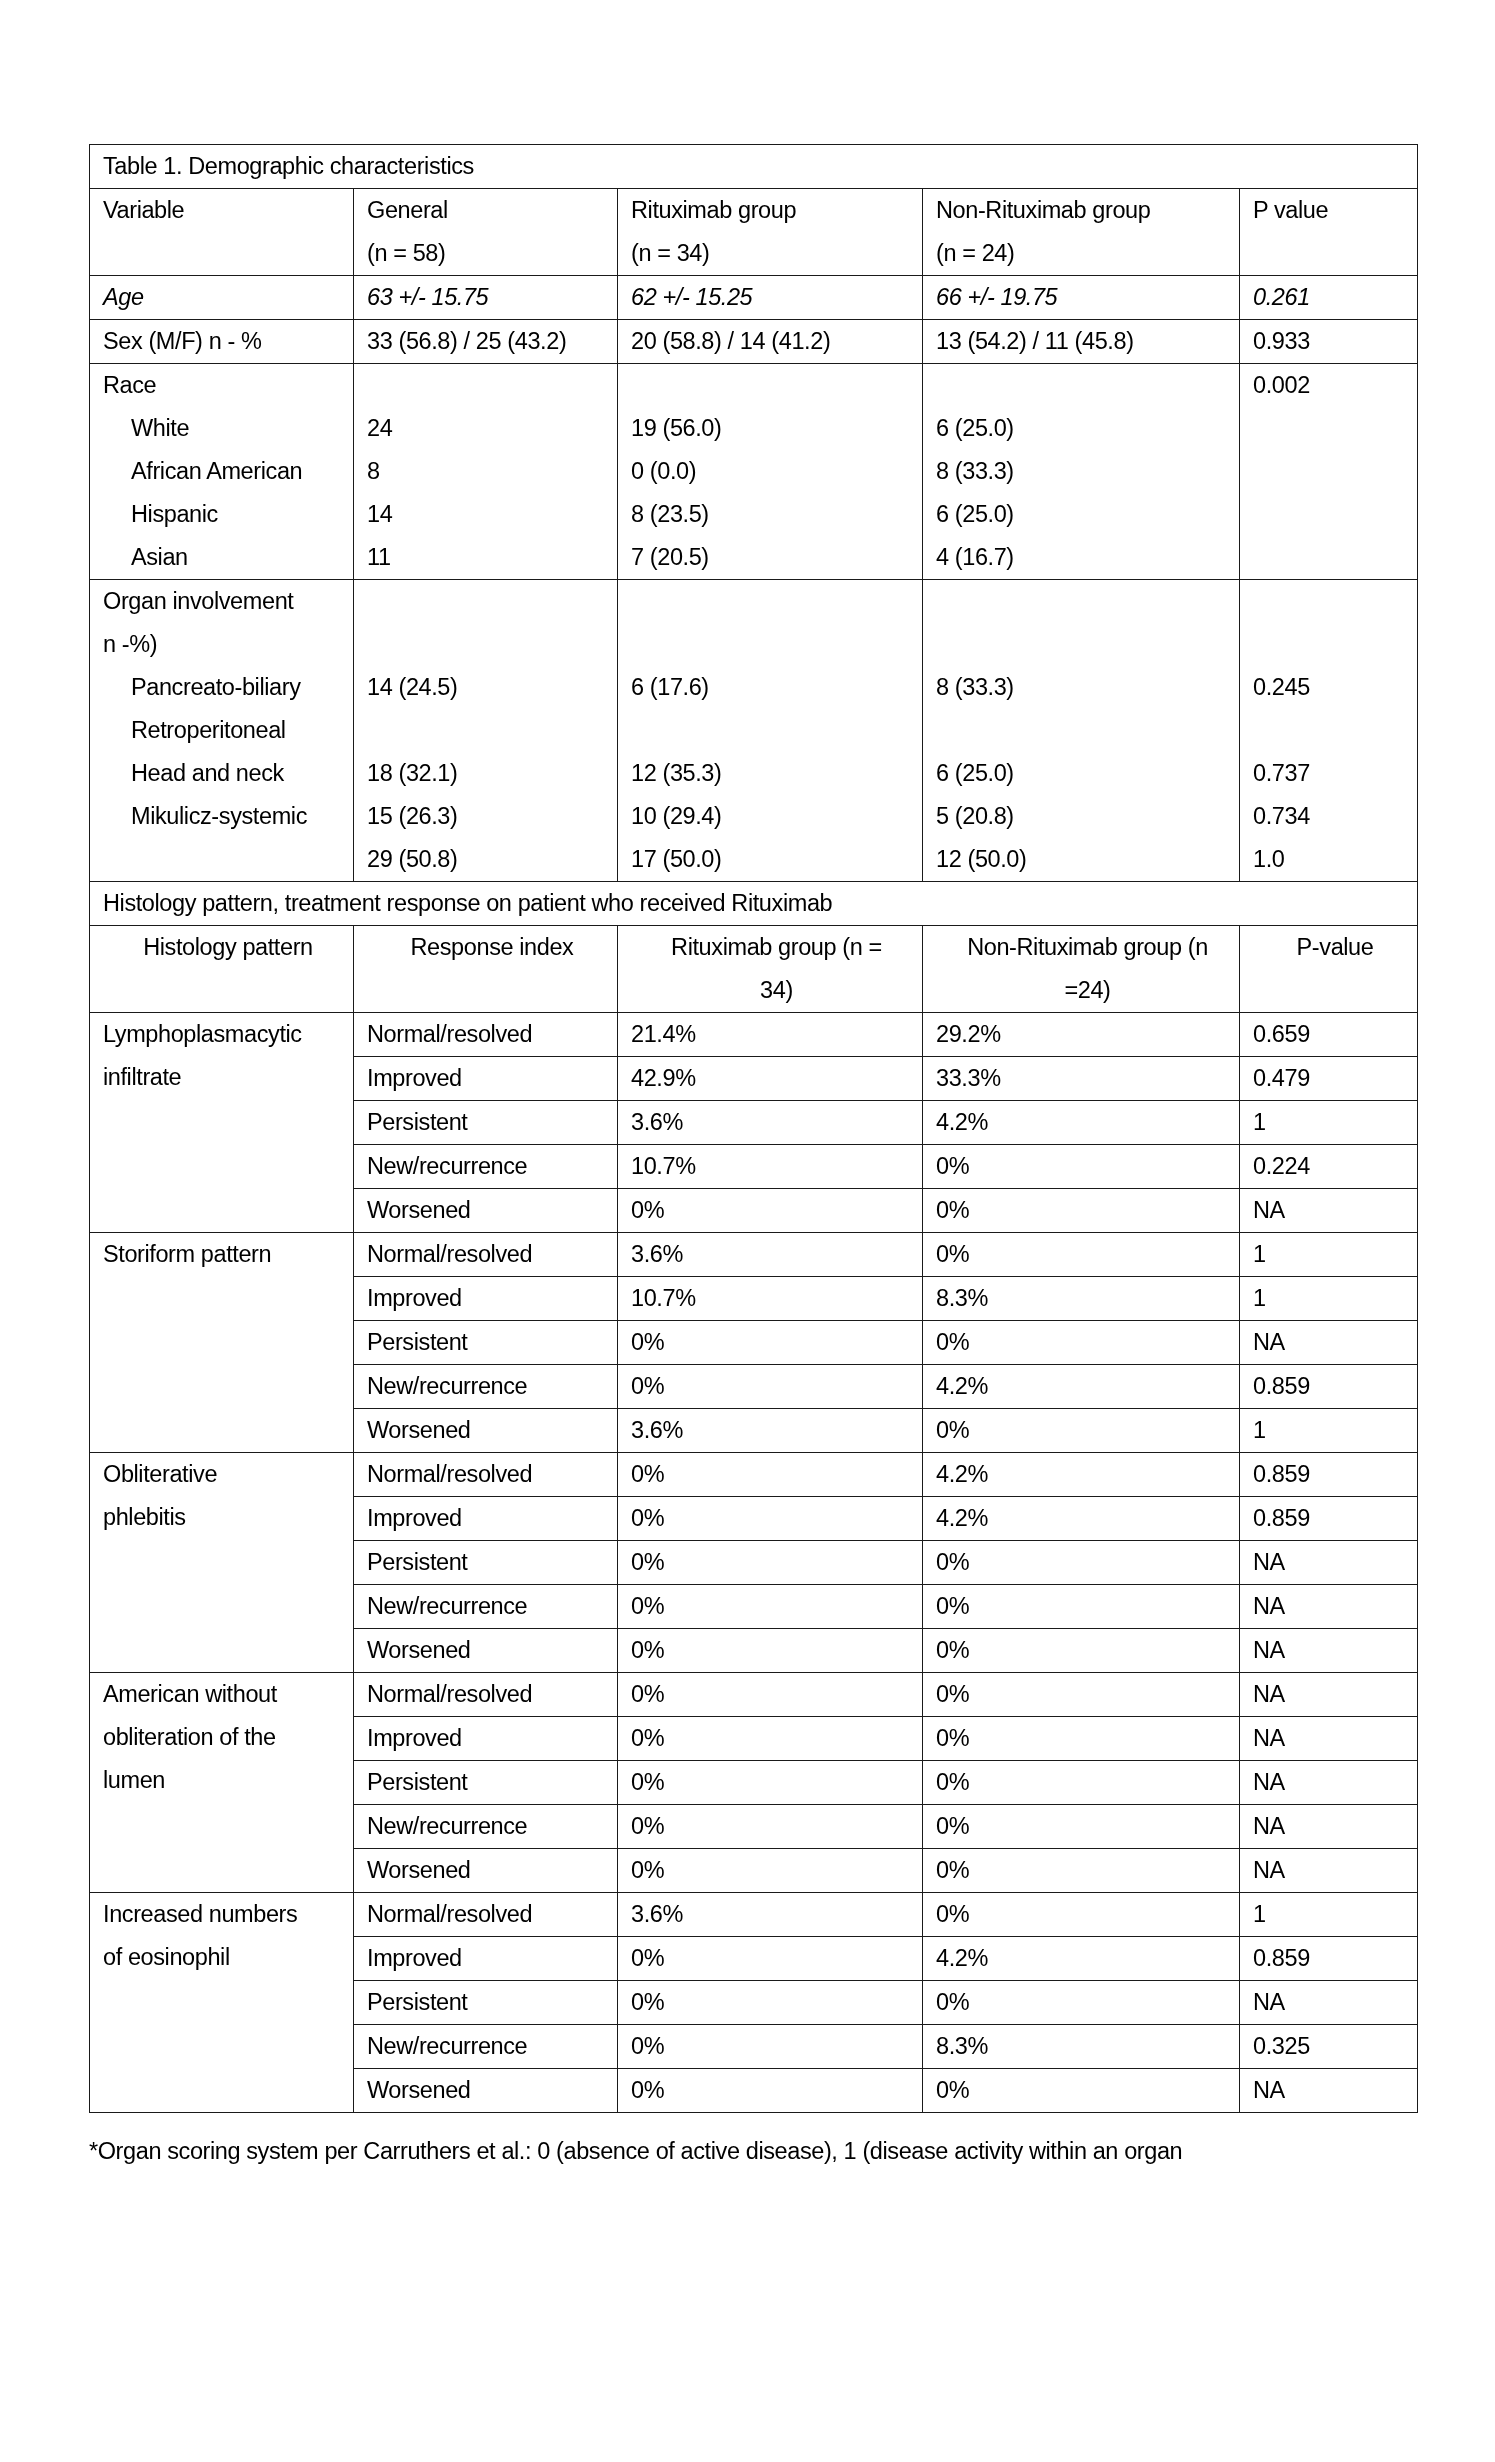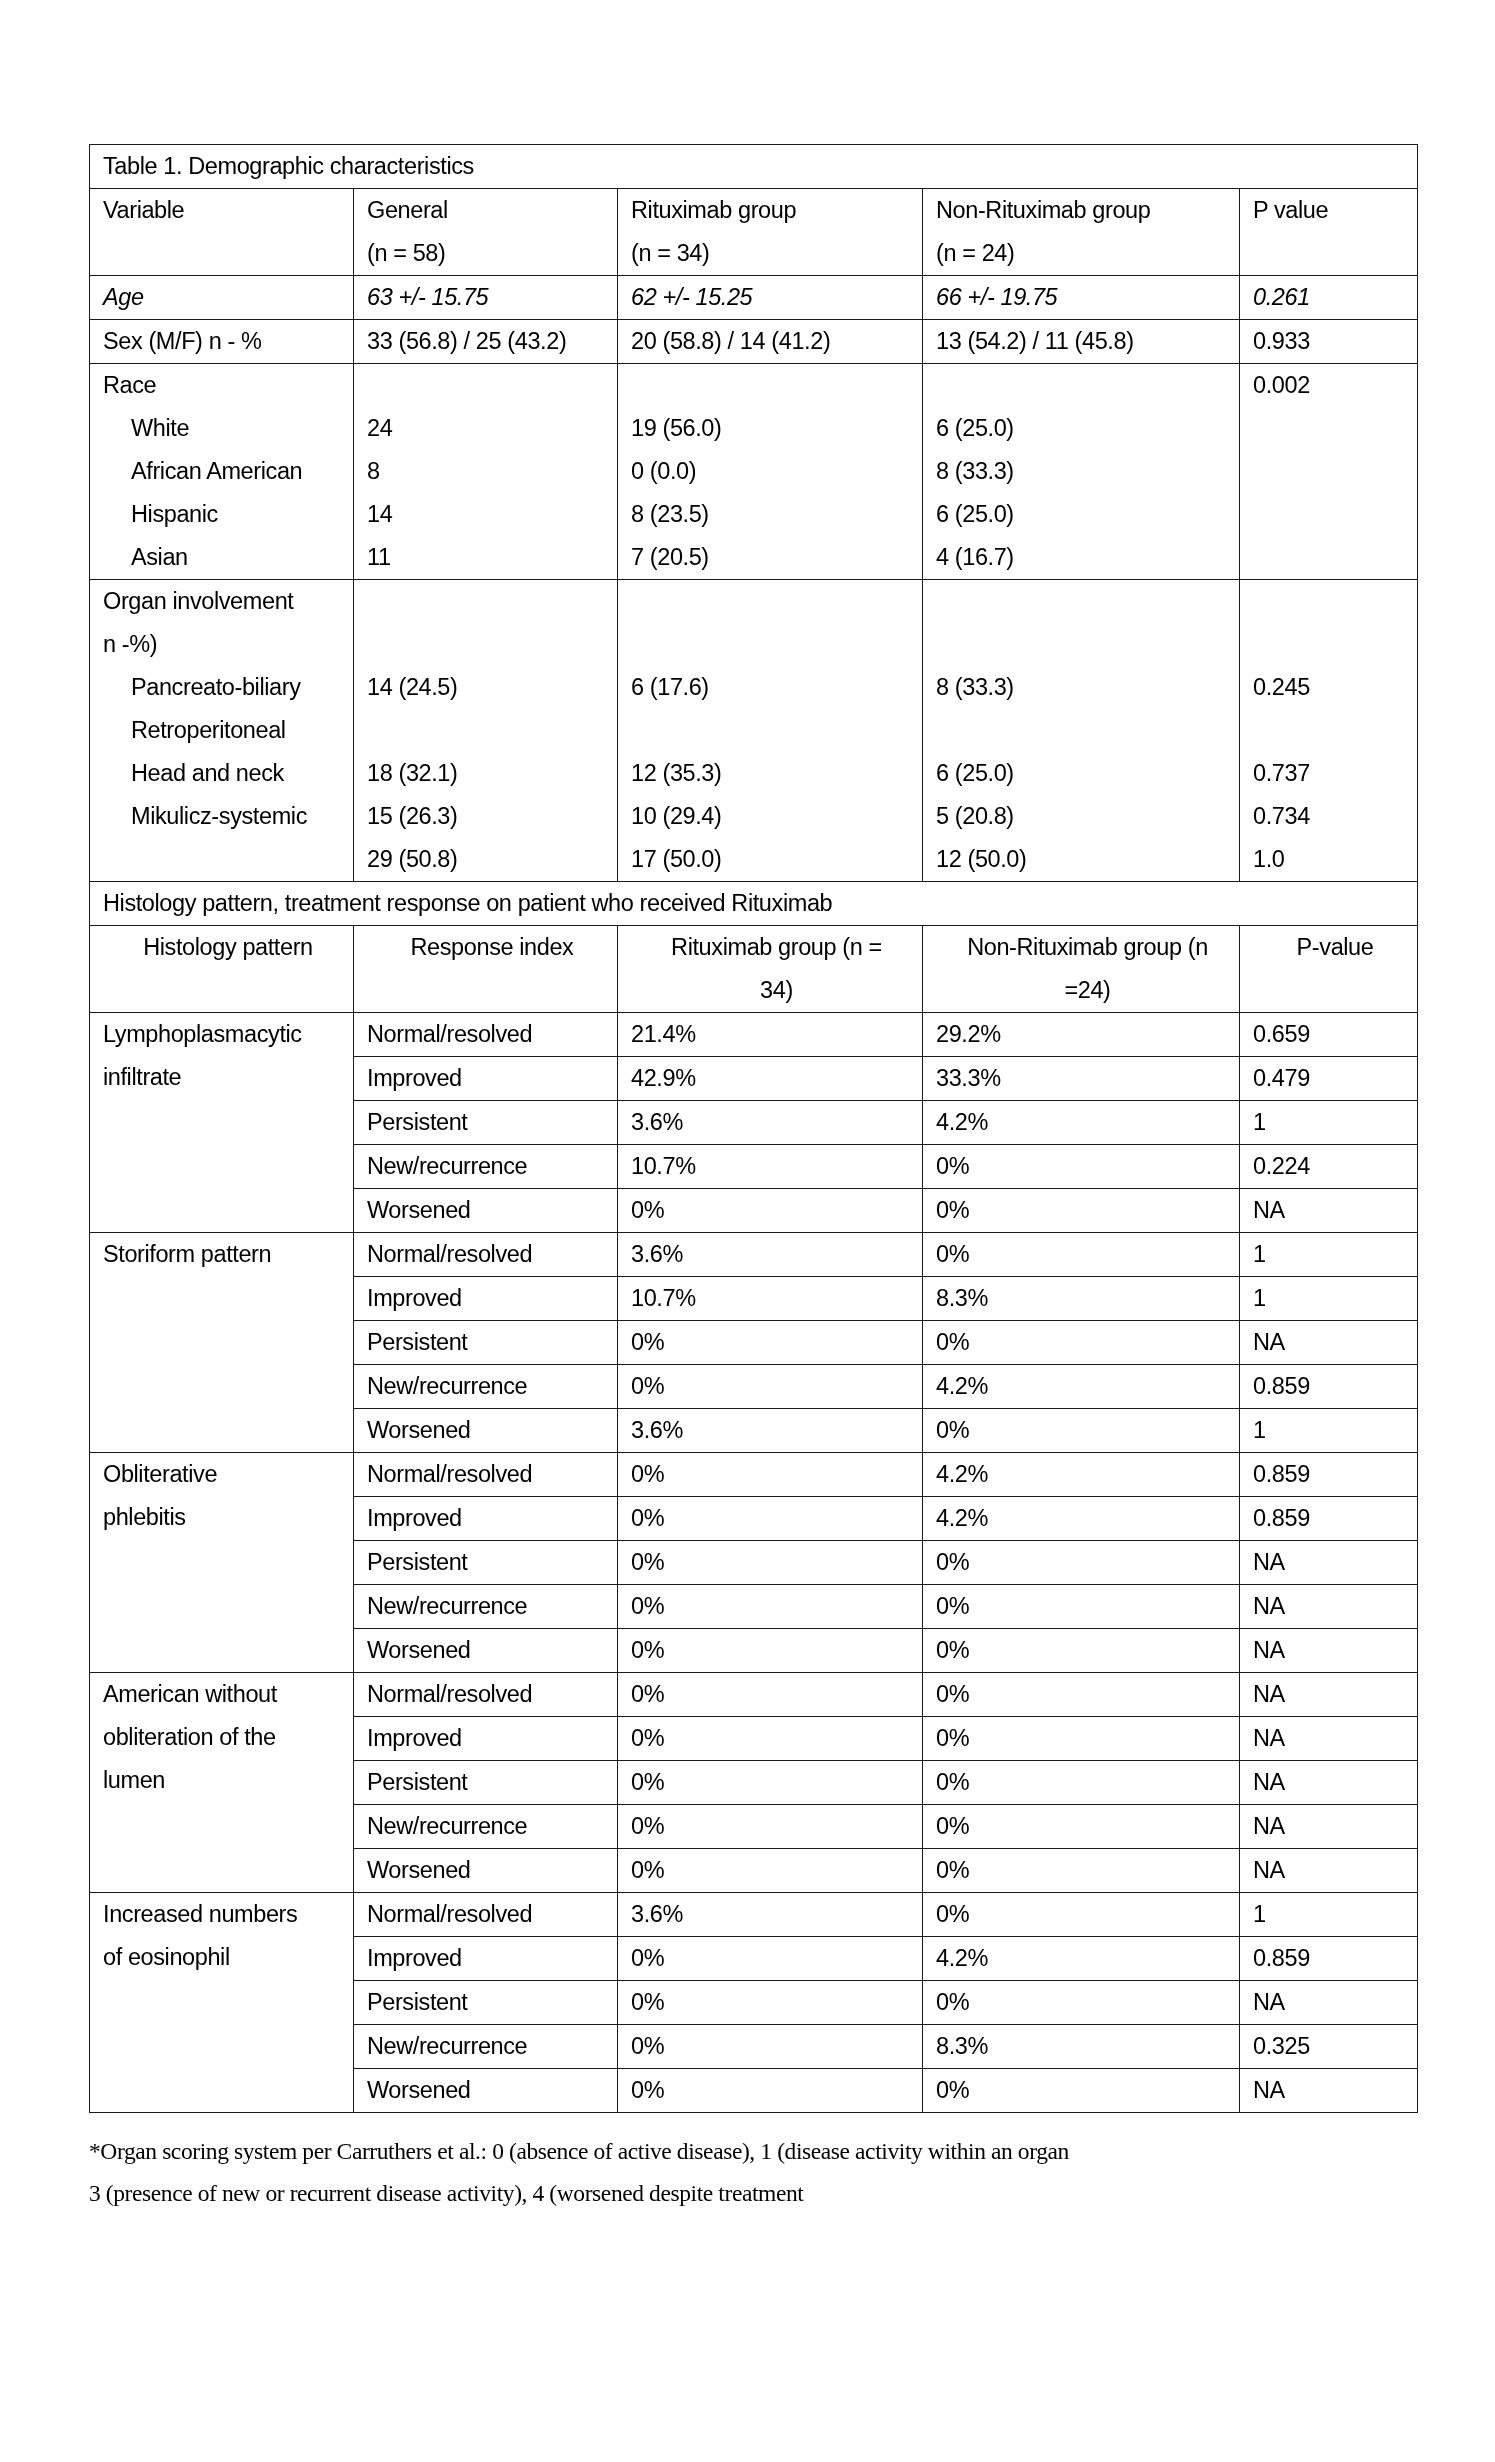--- a/index.html
+++ b/index.html
@@ -15,21 +15,21 @@
   .r-title td { height:41px; }
   .r-head td { height:85px; }
   .r-age td { height:41px;font-style:italic; }
   .r-sex td { height:43px; }
   .r-race td { height:210px; }
   .r-organ td { height:291px; }
   .r-sec2 td { height:41px; }
   .r-head2 td { height:84px;text-align:center; }
   .r-data td { height:41px; }
   .footnote { position:absolute; left:89px; top:2130px; width:1343px;
-              font-size:23.5px; line-height:42px; letter-spacing:-0.4px;font-family:Liberation Serif, serif; }
+              font-size:23.5px; line-height:42px; letter-spacing:-0.4px; }
   .footnote .line { height:42px; white-space:nowrap; }
 </style>
 </head>
 <body>
 
 <table class="doc-table">
   <colgroup>
     <col style="width:264px">
       <col style="width:264px">
       <col style="width:305px">
@@ -345,15 +345,14 @@
         <td>Worsened</td>
         <td>0%</td>
         <td>0%</td>
         <td>NA</td>
       </tr>
     </tbody>
 </table>
 
 <div class="footnote">
   <span class="line">*Organ scoring system per Carruthers et al.: 0 (absence of active disease), 1 (disease activity within an organ</span>
-  <span class="line">3 (presence of new or recurrent disease activity), 4 (worsened despite treatment</span>
 </div>
 
 
 </body></html>

